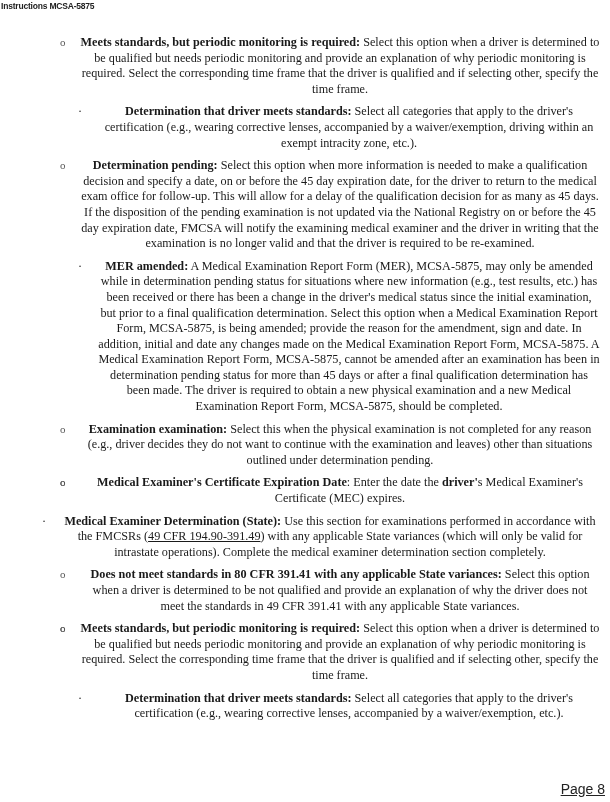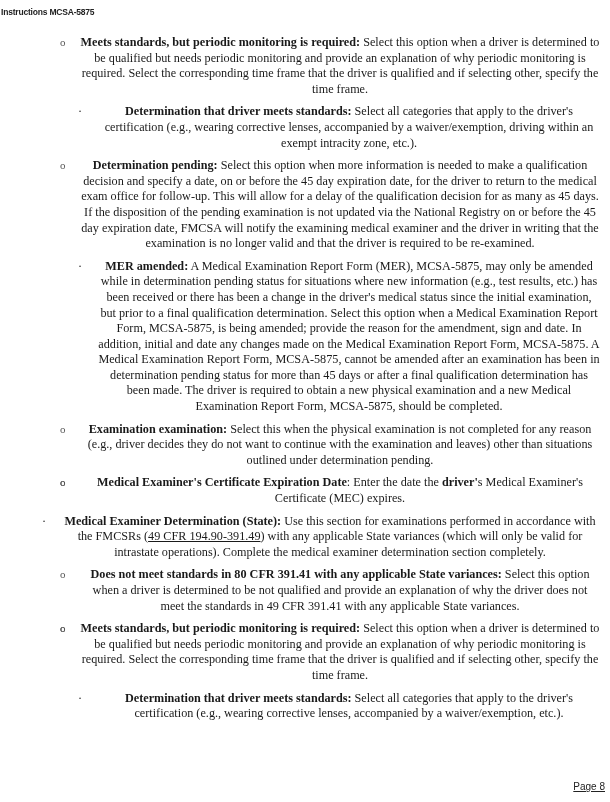--- a/index.html
+++ b/index.html
@@ -1,18 +1,18 @@
 <!DOCTYPE html>
 <html><head>
 <meta charset="utf-8">
 <style>
   html, body { margin: 0; padding: 0; background: #ffffff; }
   body { width: 610px; height: 802px; position: relative; overflow: hidden; color: #1a1a1a; }
-  .header { position: absolute; left: 1px; top: 1px; font-family: "Liberation Sans", sans-serif; font-size: 8.5px; font-weight: bold; color: #222; letter-spacing: -0.2px; margin-top: 6px; }
-  .footer { position: absolute; right: 5px; top: 781px; font-family: "Liberation Sans", sans-serif; font-size: 10px; color: #222; text-decoration: underline; }
+  .header { position: absolute; left: 1px; top: 1px; font-family: "Liberation Sans", sans-serif; font-size: 8.5px; font-weight: bold; color: #222; letter-spacing: -0.2px; }
+  .footer { position: absolute; right: 5px; top: 781px; font-family: "Liberation Sans", sans-serif; font-size: 14px; color: #222; text-decoration: underline; }
   .content { position: absolute; left: 0; top: 35px; width: 610px; font-family: "Liberation Serif", serif; font-size: 12.2px; line-height: 15.6px; }
   .item { position: relative; margin-bottom: 7px; }
   .item.l1 { padding-left: 61px; width: 538px; }
   .item.l2 { padding-left: 80px; width: 520px; }
   .item.l3 { padding-left: 98px; width: 502px; }
   .bullet { position: absolute; top: 0; font-family: "Liberation Serif", serif; }
   .l1 .bullet { left: 42px; }
   .l2 .bullet { left: 60px; font-size: 11px; color: #555; }
   .l3 .bullet { left: 78px; }
   .b { font-weight: bold; }

